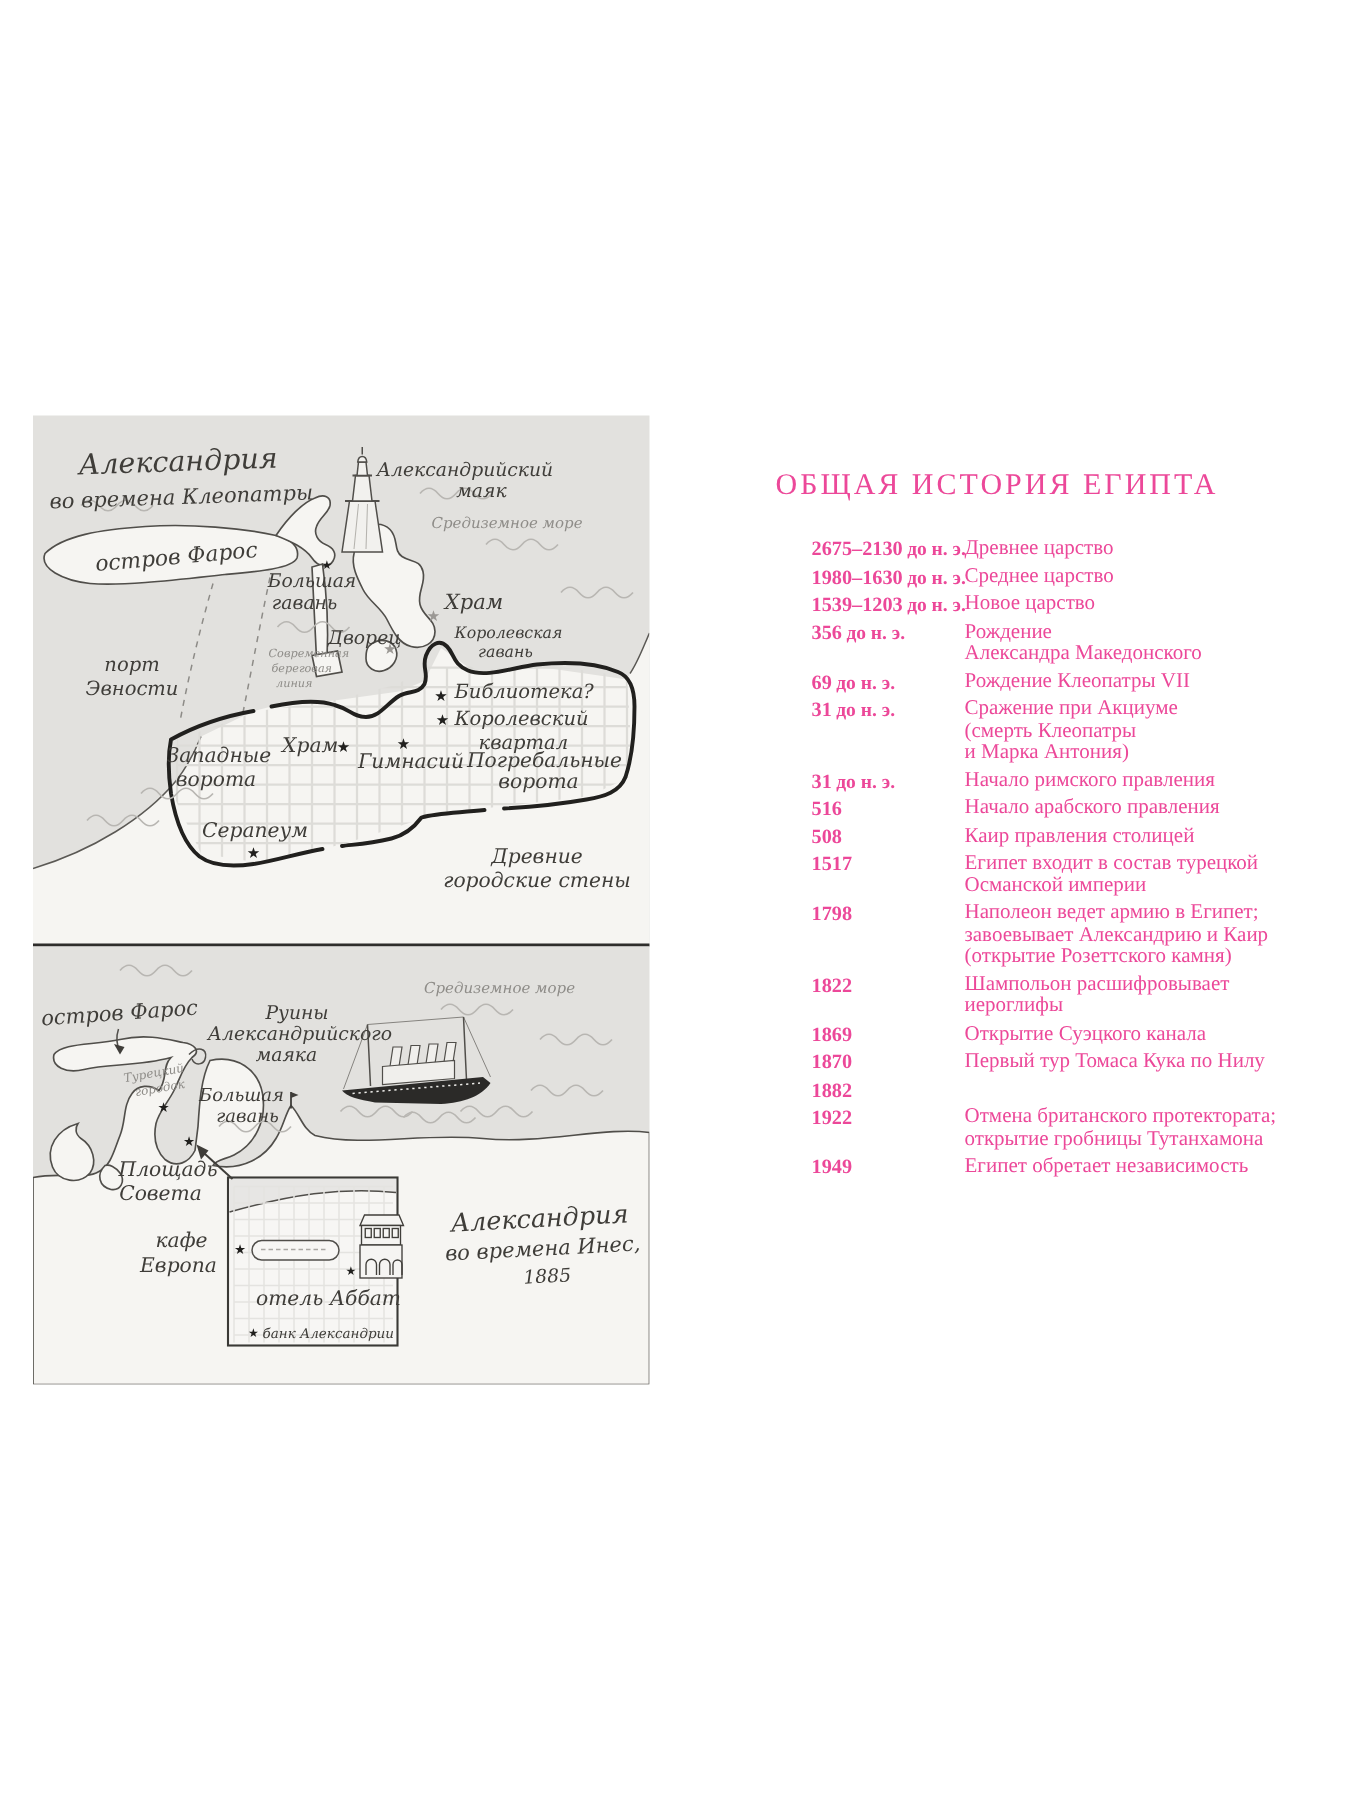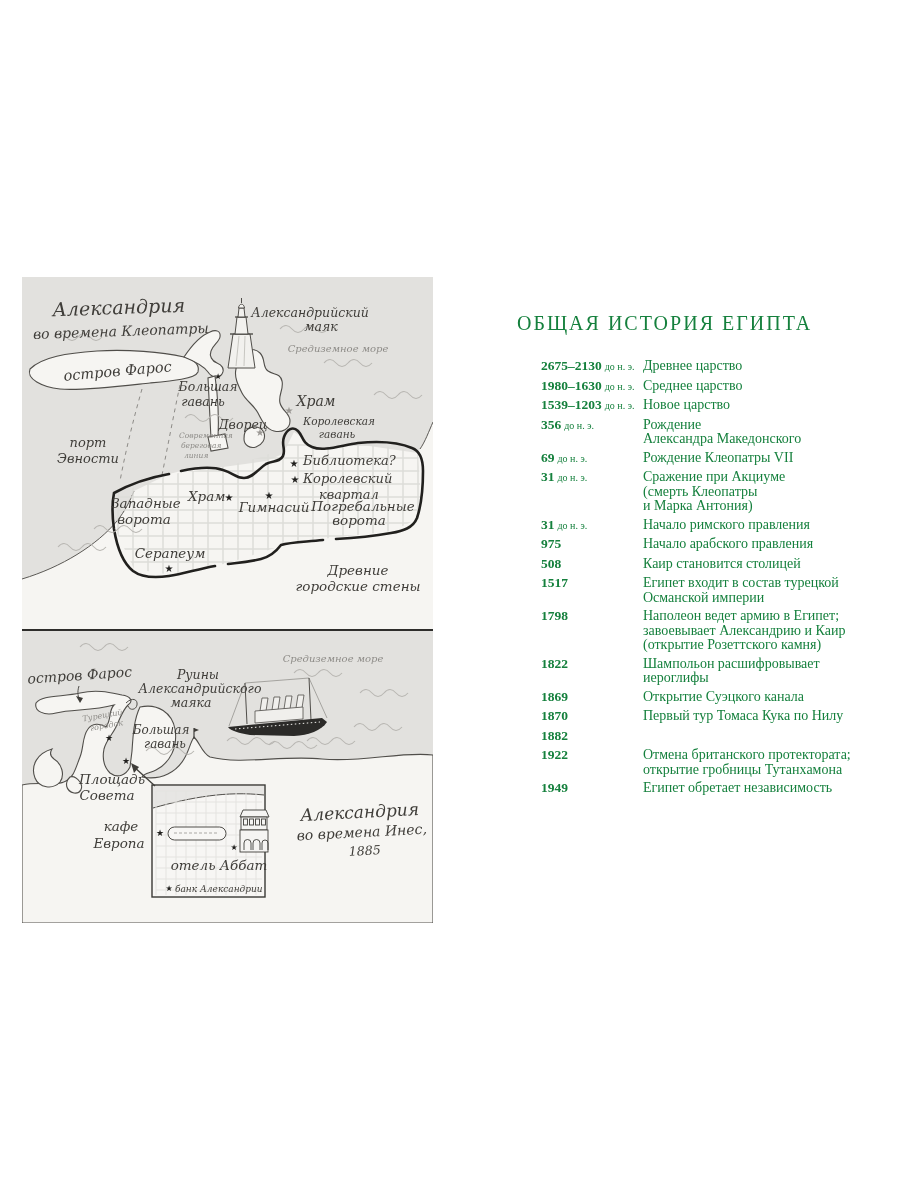--- a/index.html
+++ b/index.html
@@ -24,26 +24,26 @@
   .wall{stroke:#21201e;stroke-width:2.6;fill:none;stroke-linecap:round;stroke-linejoin:round;}
   .wave{stroke:#b8b6b2;stroke-width:1.1;fill:none;}
   .dash{stroke:#8d8b87;stroke-width:1;fill:none;stroke-dasharray:4 4;}
   .grid line{stroke:#dddcd8;stroke-width:1.5;}
   .grid2 line{stroke:#e4e3e0;stroke-width:1;}
   .star{font-family:"DejaVu Sans",sans-serif;fill:#21201e;text-anchor:middle;}
   .gs{fill:#9b9894;}
   .ink{fill:#3f3d39;}
 
   
-  .timeline{position:absolute;left:517px;top:312px;width:372px;color:#15803d;}
+  .timeline{position:absolute;left:517px;top:312px;width:372px;color:#ec4899;}
   .tl-title{font-size:20px;letter-spacing:2px;white-space:nowrap;font-weight:normal;margin:0;}
   .tl-list{margin-top:24px;margin-left:24px;}
   .tl-row{display:flex;margin-bottom:4px;font-size:14px;line-height:14.5px;}
   .tl-date{width:102px;flex:none;font-weight:bold;font-size:13.5px;white-space:nowrap;}
-  .tl-era{font-size:10px;font-weight:normal;margin-left:3px;}
+  .tl-era{font-size:13px;font-weight:bold;margin-left:3px;}
   .tl-desc{white-space:pre-line;width:248px;}
 </style>
 </head>
 <body>
 
 <div class="page">
 
   <div class="panel" id="panel-top">
     <svg width="411" height="352" viewBox="0 0 411 352">
       <defs>
@@ -316,26 +316,26 @@
           <span class="tl-date"><span>31</span><span class="tl-era">до н. э.</span></span>
           <span class="tl-desc">Сражение при Акциуме
 (смерть Клеопатры
 и Марка Антония)</span>
         </div>
       <div class="tl-row">
           <span class="tl-date"><span>31</span><span class="tl-era">до н. э.</span></span>
           <span class="tl-desc">Начало римского правления</span>
         </div>
       <div class="tl-row">
-          <span class="tl-date"><span>975</span><span class="tl-era"></span></span>
+          <span class="tl-date"><span>516</span><span class="tl-era"></span></span>
           <span class="tl-desc">Начало арабского правления</span>
         </div>
       <div class="tl-row">
           <span class="tl-date"><span>508</span><span class="tl-era"></span></span>
-          <span class="tl-desc">Каир становится столицей</span>
+          <span class="tl-desc">Каир правления столицей</span>
         </div>
       <div class="tl-row">
           <span class="tl-date"><span>1517</span><span class="tl-era"></span></span>
           <span class="tl-desc">Египет входит в состав турецкой
 Османской империи</span>
         </div>
       <div class="tl-row">
           <span class="tl-date"><span>1798</span><span class="tl-era"></span></span>
           <span class="tl-desc">Наполеон ведет армию в Египет;
 завоевывает Александрию и Каир

